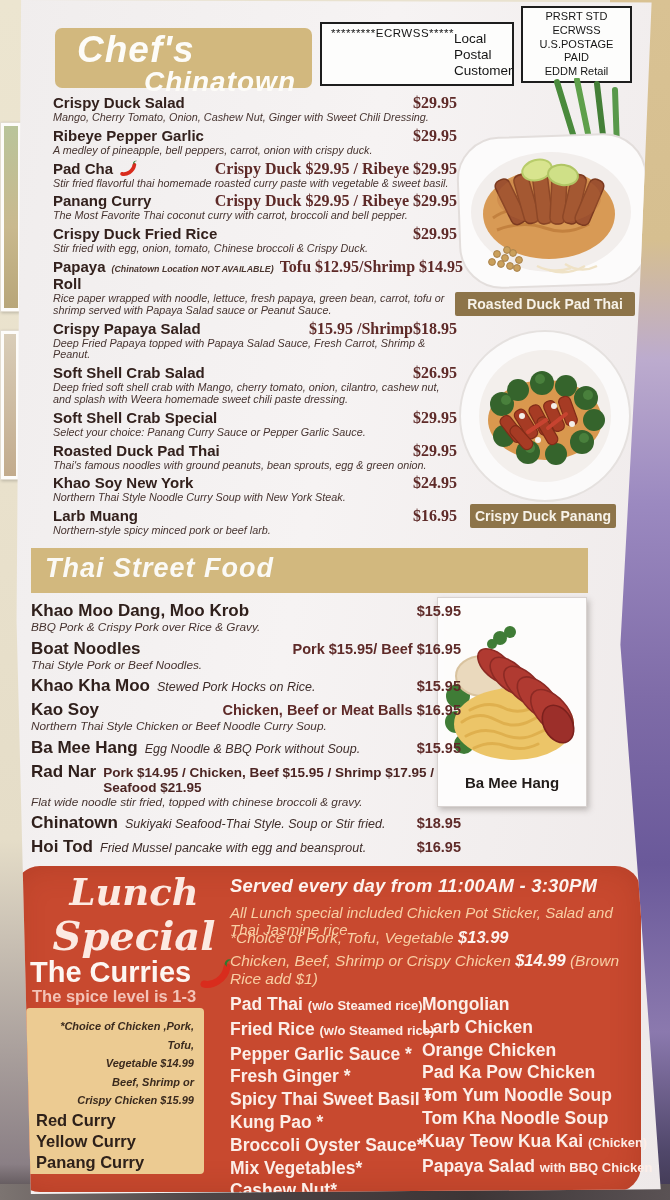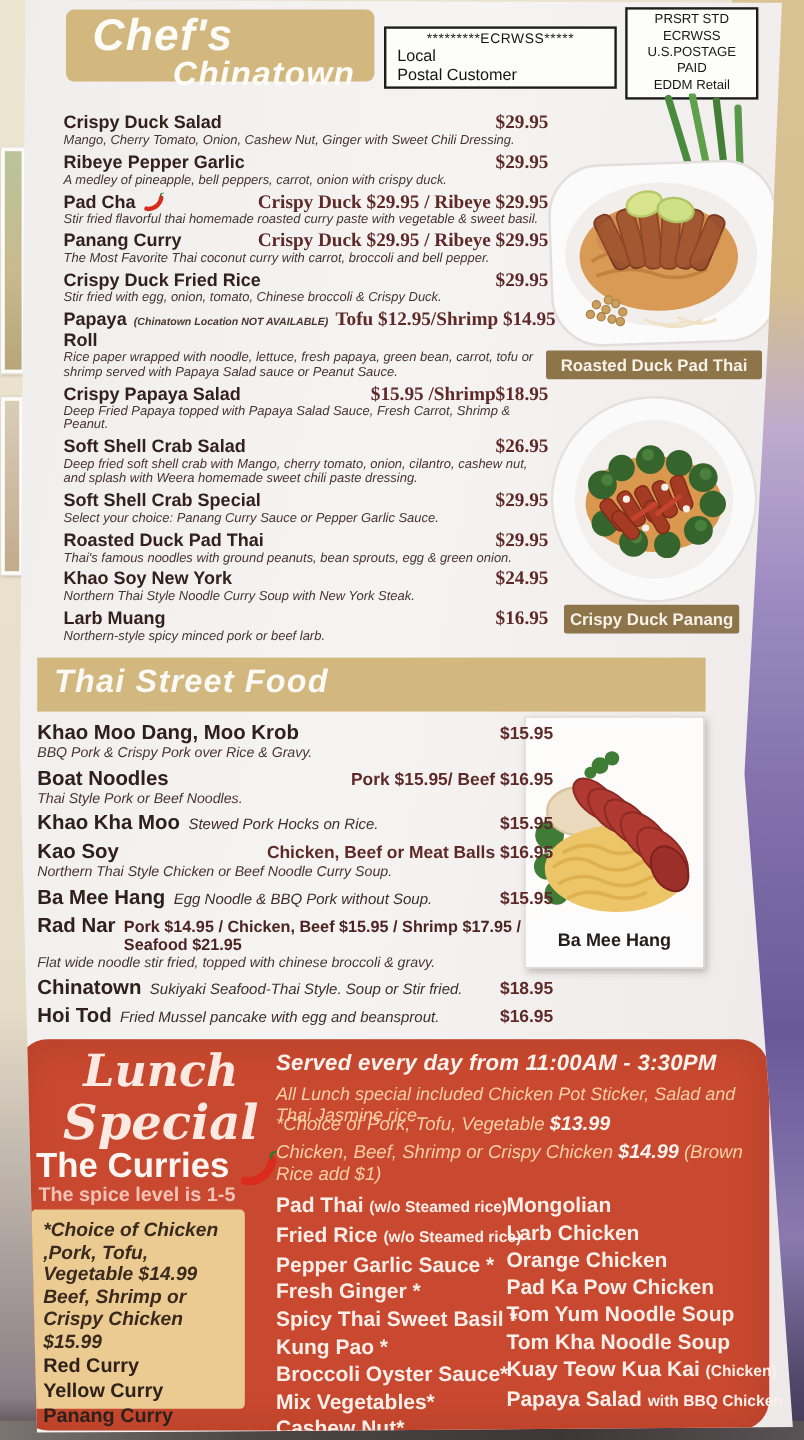--- a/index.html
+++ b/index.html
@@ -16,28 +16,28 @@
   .bg-bottom { position:absolute; left:0; top:1184px; width:670px; height:16px;
     background:linear-gradient(90deg,#7c7471 0%,#4e4546 30%,#3d3536 70%,#5a5254 100%); }
 
   
   .page { position:absolute; left:12px; top:0; width:650px; height:1194px;
     background:linear-gradient(100deg,#f0eded 0%,#f6f3f3 45%,#eee9e9 100%);
     clip-path:polygon(1.4% 0%, 98.4% 0.2%, 96.6% 24%, 93.6% 54%, 96.4% 74%, 99.8% 99.6%, 2.9% 100%, 0.7% 52%);
     box-shadow:0 0 14px rgba(60,50,40,.35); }
 
   
-  .chef-band { position:absolute; left:43px; top:8px; width:257px; height:60px;
+  .chef-band { position:absolute; left:43px; top:28px; width:257px; height:60px;
     background:#d2b87e; border-radius:7px; color:#fdfcf8; font-style:italic; font-weight:bold; }
   .chef-band .t1 { position:absolute; left:22px; top:1px; font-size:37px; letter-spacing:1px; }
   .chef-band .t2 { position:absolute; right:16px; top:38px; font-size:28px; letter-spacing:1px; }
 
-  .ecrwss-box { position:absolute; left:308px; top:22px; width:194px; height:52px;
+  .ecrwss-box { position:absolute; left:308px; top:22px; width:194px; height:64px;
     background:#fdfdfc; border:2px solid #1d1d1d; padding:3px 9px 5px 9px;
-    display:flex; flex-direction:column; color:#151515; }
+    display:flex; color:#151515; }
   .ecrwss-top { text-align:center; font-size:11.5px; letter-spacing:.5px; }
   .ecrwss-bot { margin-top:auto; font-size:13.5px; line-height:16px; }
 
   .permit-box { position:absolute; left:509px; top:6px; width:111px; height:77px;
     background:#fdfdfc; border:2px solid #1d1d1d; display:flex; flex-direction:column;
     justify-content:center; text-align:center; color:#161616; }
   .permit-box div { font-size:11px; line-height:13.8px; }
 
   
   .chef-list { position:absolute; left:41px; top:94px; width:404px; }
@@ -77,21 +77,21 @@
     background:#c8492f; border-radius:26px; box-shadow:inset 0 0 30px rgba(120,30,15,.25); }
   .ls-script { position:absolute; left:20px; width:200px; text-align:center; color:#fceae2;
     font-family:"DejaVu Serif", serif; font-style:italic; font-weight:bold; }
   .ls-l1 { top:4px; font-size:37px; }
   .ls-l2 { top:46px; font-size:40px; }
   .ls-curries { position:absolute; left:16px; top:90px; display:flex; align-items:center; gap:8px;
     color:#fdf6f2; font-size:29px; font-weight:bold; }
   .ls-spice { position:absolute; left:18px; top:121px; font-size:16.5px; font-weight:bold; color:#f3c3b7; }
   .curry-box { position:absolute; left:12px; top:142px; width:178px; height:166px;
     background:#eccb92; border-radius:4px; padding:9px 10px; }
-  .cb-line { font-size:16px; line-height:18.5px; font-style:italic; font-weight:bold; color:#3a2a1e; }
+  .cb-line { font-size:11px; line-height:18.5px; font-style:italic; font-weight:bold; color:#3a2a1e;text-align:right; }
   .cb-curry { font-size:16.5px; line-height:21px; font-weight:bold; color:#2e211a; }
   .cb-curry:first-of-type { margin-top:8px; }
 
   .ls-served { position:absolute; left:216px; top:9px; font-size:18.5px; font-weight:bold;
     font-style:italic; color:#fdf3ee; letter-spacing:.2px; }
   .ls-included { position:absolute; left:216px; top:38px; font-size:15px; font-style:italic; color:#f8cfa4; }
   .ls-choice1 { position:absolute; left:216px; top:62px; font-size:15.5px; font-style:italic; color:#f8cfa4; }
   .ls-choice2 { position:absolute; left:216px; top:85px; font-size:15.5px; font-style:italic; color:#f8cfa4; }
   .ls-price { color:#fdf3ee; font-weight:bold; font-size:16.5px; }
   .ls-cols { position:absolute; left:216px; top:116px; display:flex;margin-top:11px; }
@@ -419,21 +419,21 @@
   <div class="lunch-box">
     <div class="ls-script ls-l1">Lunch</div>
     <div class="ls-script ls-l2">Special</div>
     <div class="ls-curries">
       <span>The Curries</span>
       <svg class="chili" width="34" height="30" viewBox="0 0 34 30">
         <path d="M5 26 C13 28 26 22 28 9" stroke="#d92c1d" stroke-width="7" fill="none" stroke-linecap="round"></path>
         <path d="M28 9 C27 5 29 2 33 2 C30 0 26 2 25.5 6 Z" fill="#2d7a2d"></path>
       </svg>
     </div>
-    <div class="ls-spice">The spice level is 1-5</div>
+    <div class="ls-spice">The spice level is 1-3</div>
 
     <div class="curry-box">
         <div class="cb-line">*Choice of Chicken ,Pork, Tofu,</div>
         <div class="cb-line">Vegetable $14.99</div>
         <div class="cb-line">Beef, Shrimp or</div>
         <div class="cb-line">Crispy Chicken $15.99</div>
         <div class="cb-curry">Red Curry</div>
         <div class="cb-curry">Yellow Curry</div>
         <div class="cb-curry">Panang Curry</div>
       </div>

